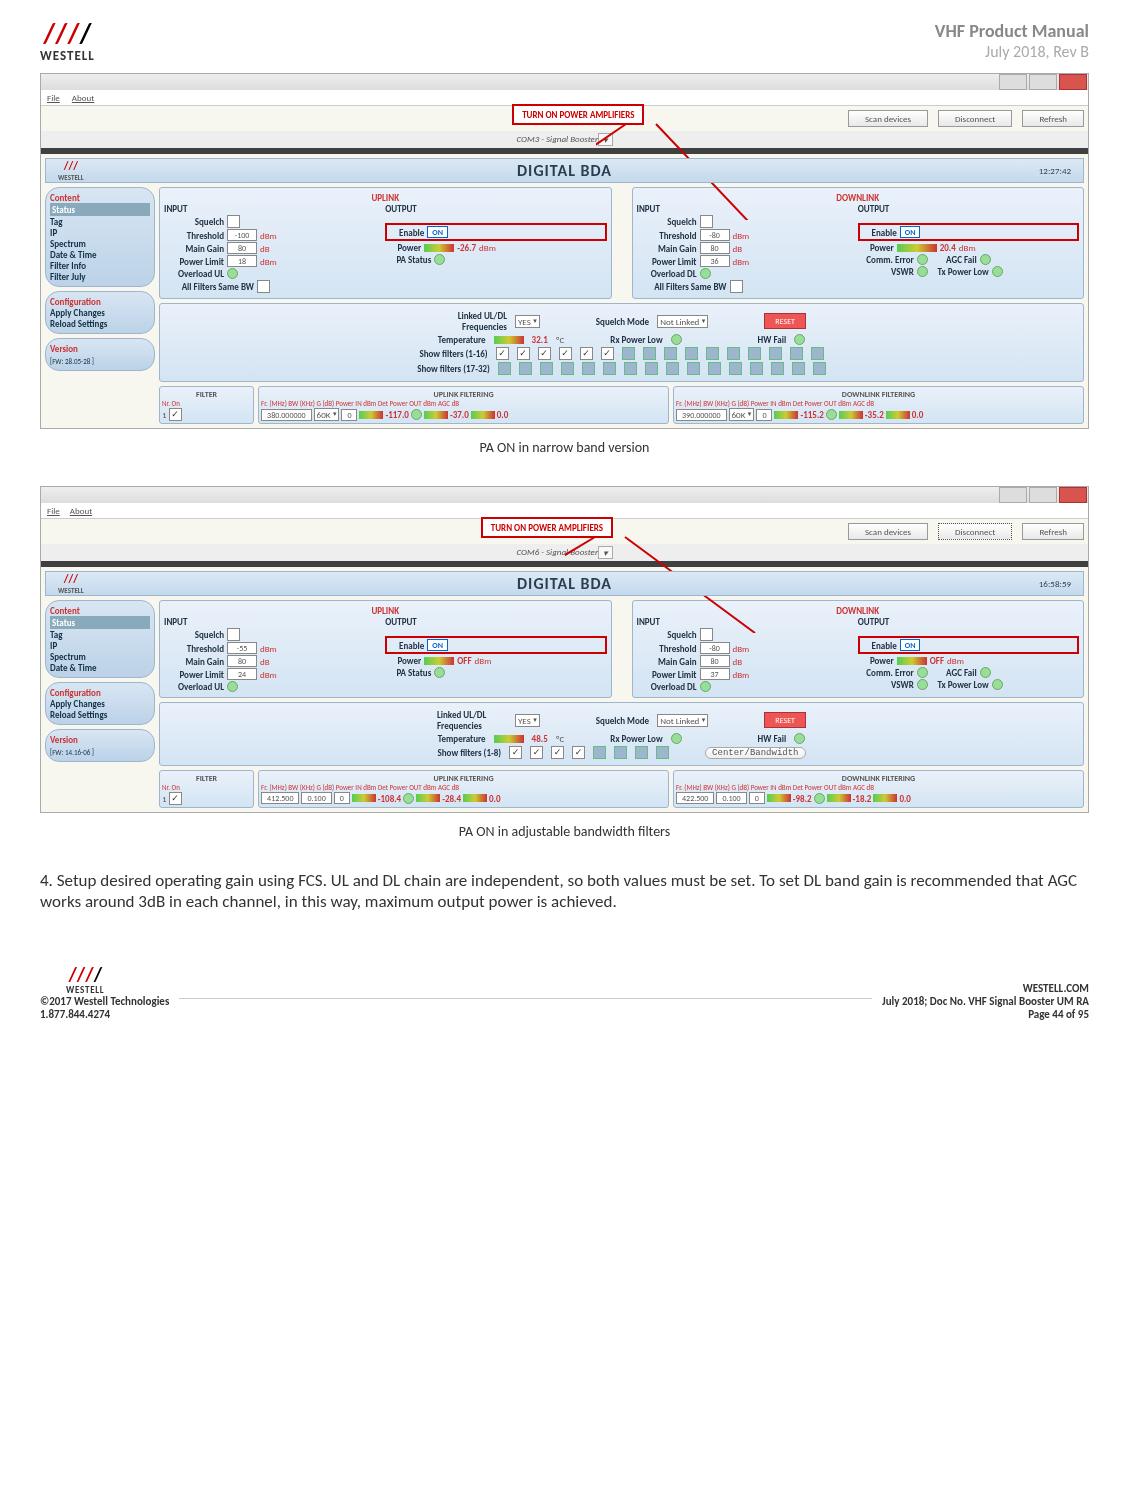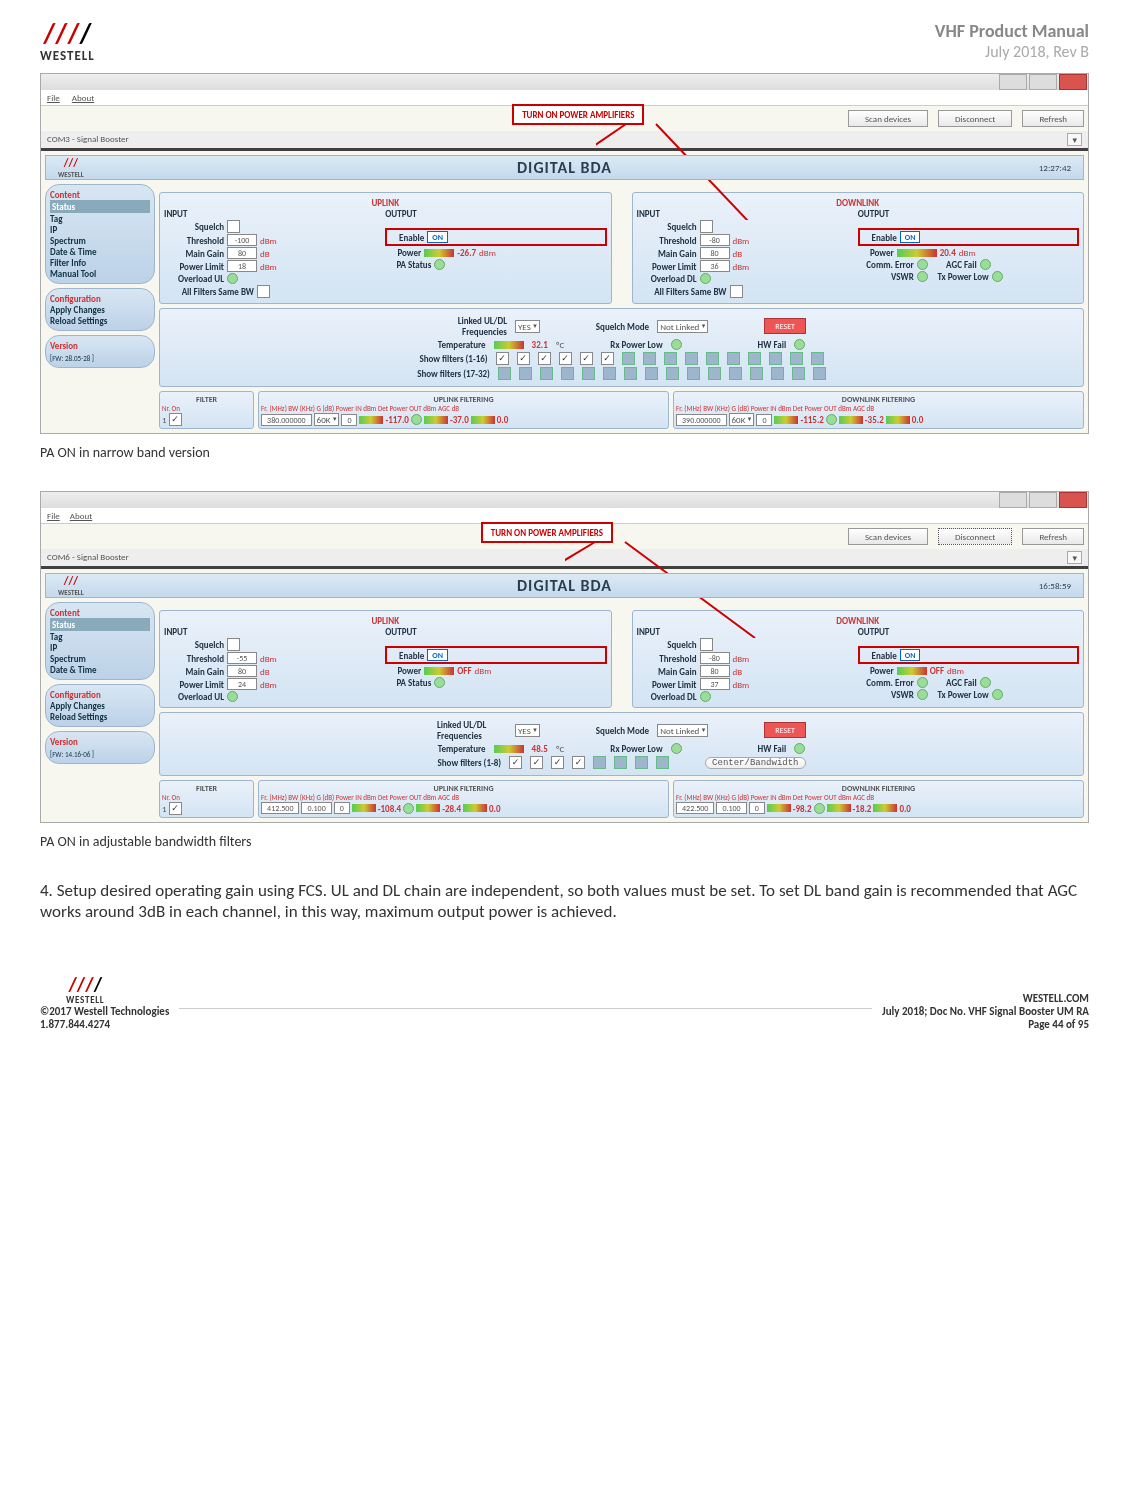--- a/index.html
+++ b/index.html
@@ -17,37 +17,37 @@
   .shot-wrap { margin: 0 auto 10px; }
   .shot-frame { border:1px solid #aaa; background:#f7f7f0; font-size:9px; color:#555; }
   .titlebar { background:linear-gradient(#eee,#ddd); height:16px; display:flex; align-items:center; justify-content:flex-end; }
   .titlebar .btn { width:26px; height:14px; margin:0 1px; background:#ddd; border:1px solid #aaa; display:inline-block; }
   .titlebar .btn.close { background:#d9534f; border-color:#a33; }
   .menubar { background:#fff; padding:2px 6px; border-bottom:1px solid #ccc; }
   .menubar span { margin-right:10px; text-decoration:underline; }
   .toolbar { padding:4px; display:flex; gap:10px; position:relative;justify-content:flex-end; }
   .tbtn { border:1px solid #999; background:linear-gradient(#fff,#e8e8e8); padding:2px 16px; font-size:9px; }
   .tbtn.dotted { border:1px dotted #555; }
-  .cominfo { padding:2px 6px; background:#eee; border-bottom:3px solid #404040; display:flex; justify-content:space-between; }
+  .cominfo { padding:2px 6px; background:#eee; border-bottom:6px solid #404040; display:flex; justify-content:center;font-style:italic; }
   .cominfo .drop { border:1px solid #aaa; padding:0 4px; background:#f8f8f8; }
   .bda-head { display:flex; align-items:center; justify-content:center; background:linear-gradient(#dbe9f5,#c4d9ec); border:1px solid #9db6ce; margin:4px; padding:2px 6px; position:relative; }
   .bda-head .title { font-weight:bold; color:#2a3e50; font-size:16px; letter-spacing:1px; }
   .bda-head .clock { position:absolute; right:12px; color:#345; }
   .bda-head .minilogo { position:absolute; left:12px; display:flex; flex-direction:column; align-items:center; }
 
   .content-grid { display:flex; margin:4px; gap:4px; }
   .sidebar { width:110px; display:flex; flex-direction:column; gap:4px; }
   .sidecard { background:linear-gradient(#d8e6f3,#bcd2e8); border:1px solid #9db6ce; border-radius:14px; padding:4px; }
   .sidecard .hdr { font-weight:bold; color:#c33; font-size:9px; }
   .sidecard .item { color:#134; font-weight:bold; }
   .sidecard .item.active { background:#8ab; color:#fff; padding:1px 2px; }
   .sidecard .foot { color:#134; font-size:7px; margin-top:3px; }
 
   .mainpane { flex:1; display:flex; flex-direction:column; gap:4px; }
-  .link-row { display:flex; gap:20px;margin-top:8px; }
+  .link-row { display:flex; gap:20px; }
   .link-col { flex:1; background:linear-gradient(#eaf1fa,#d3e4f3); border:1px solid #9db6ce; border-radius:3px; padding:4px; }
   .link-col .lh { text-align:center; color:#c33; font-weight:bold; }
   .io-row { display:flex; }
   .io-col { flex:1; }
   .io-col .hdr { text-align:left; font-weight:bold; color:#234; }
   .field-row { display:flex; align-items:center; margin:1px 0; gap:3px; }
   .field-row .lbl { width:60px; text-align:right; color:#234; font-weight:bold; }
   .field-row .ibox { width:28px; height:10px; background:#fff; border:1px solid #888; text-align:center; font-size:8px; }
   .field-row .unit { color:#c33; }
   .onbox { display:inline-block; background:#fff; border:1px solid #06c; color:#06c; font-weight:bold; padding:0 4px; font-size:8px; }
@@ -67,21 +67,21 @@
 
   .filterpanel { display:flex; gap:4px; }
   .filtercol { flex:1; background:linear-gradient(#eaf1fa,#d3e4f3); border:1px solid #9db6ce; border-radius:3px; padding:2px; }
   .filtercol.small { flex:0.22; }
   .filtercol .fh { text-align:center; font-weight:bold; font-size:8px; }
   .filtercol .fr { display:flex; align-items:center; gap:2px; }
   .filtercol .fr .ibox2 { background:#fff; border:1px solid #888; font-size:8px; padding:0 5px; }
 
   .callout { position:absolute; top:-2px; left:45%; border:2px solid #c00; background:#fff; padding:3px 8px; color:#c00; font-size:9px; font-weight:bold; text-align:center; }
 
-  .caption { text-align:left; font-size:14px; margin:4px 0 30px; }
+  .caption { text-align:center; font-size:14px; margin:4px 0 30px; }
   .bodytext { font-size:17px; margin:20px 0; }
 
   .footer { display:flex; justify-content:space-between; align-items:flex-end; margin-top:40px; border-top:0; }
   .footer .sep { flex:1; border-top:1px solid #ccc; margin:0 10px 22px; }
   .footer .fl, .footer .fr { font-size:11px; font-weight:bold; }
   .footer .fr { text-align:right; }
 
   svg.pointer { position:absolute; top:14px; left:53%; width:280px; height:100px; pointer-events:none; }
 </style>
 </head>
@@ -138,21 +138,21 @@
 
         <div class="sidebar">
           <div class="sidecard">
             <div class="hdr">Content</div>
             <div class="item active">Status</div>
             <div class="item">Tag</div>
             <div class="item">IP</div>
             <div class="item">Spectrum</div>
             <div class="item">Date &amp; Time</div>
             <div class="item">Filter Info</div>
-            <div class="item">Manual Tool</div>
+            <div class="item">Filter July</div>
           </div>
           <div class="sidecard">
             <div class="hdr">Configuration</div>
             <div class="item">Apply Changes</div>
             <div class="item">Reload Settings</div>
           </div>
           <div class="sidecard">
             <div class="hdr">Version</div>
             <div class="foot">[FW: 28.05-28 ]</div>
           </div>

